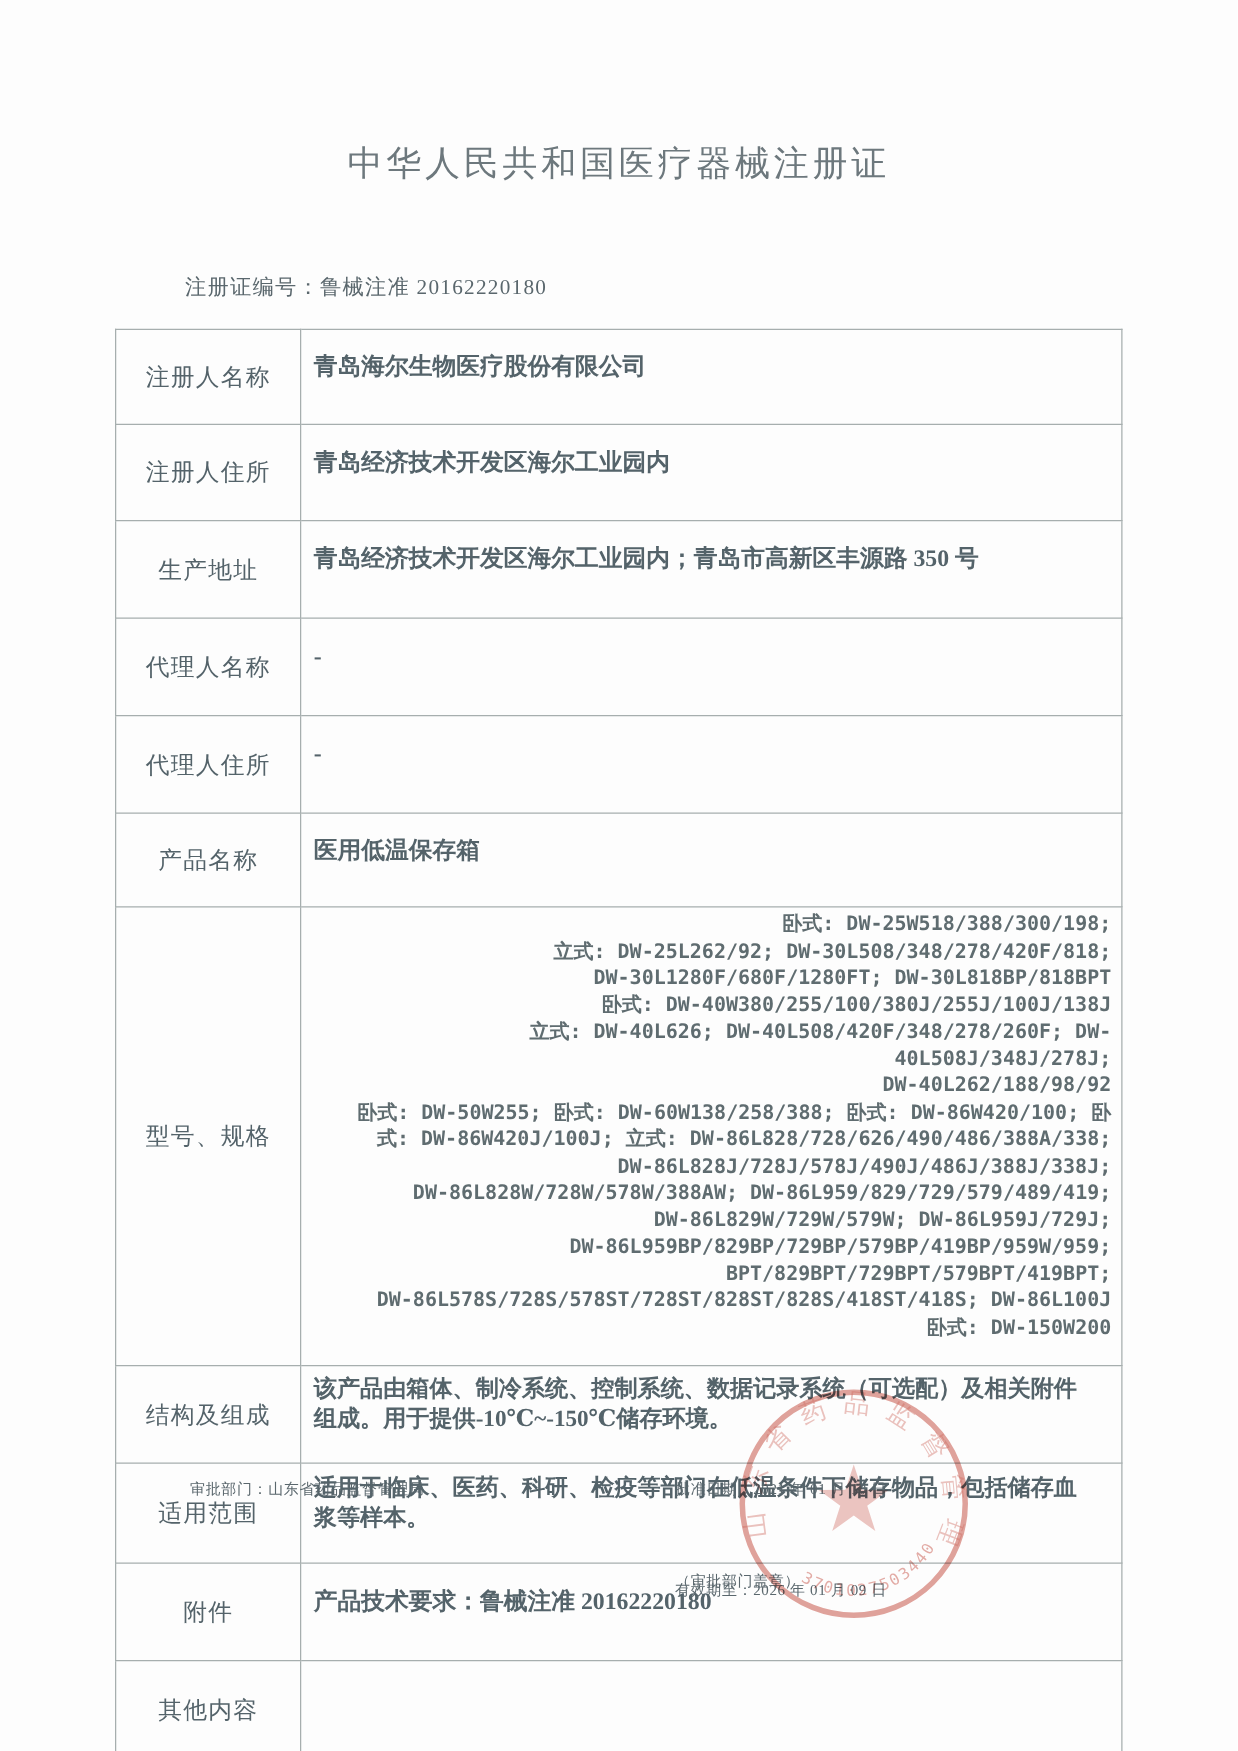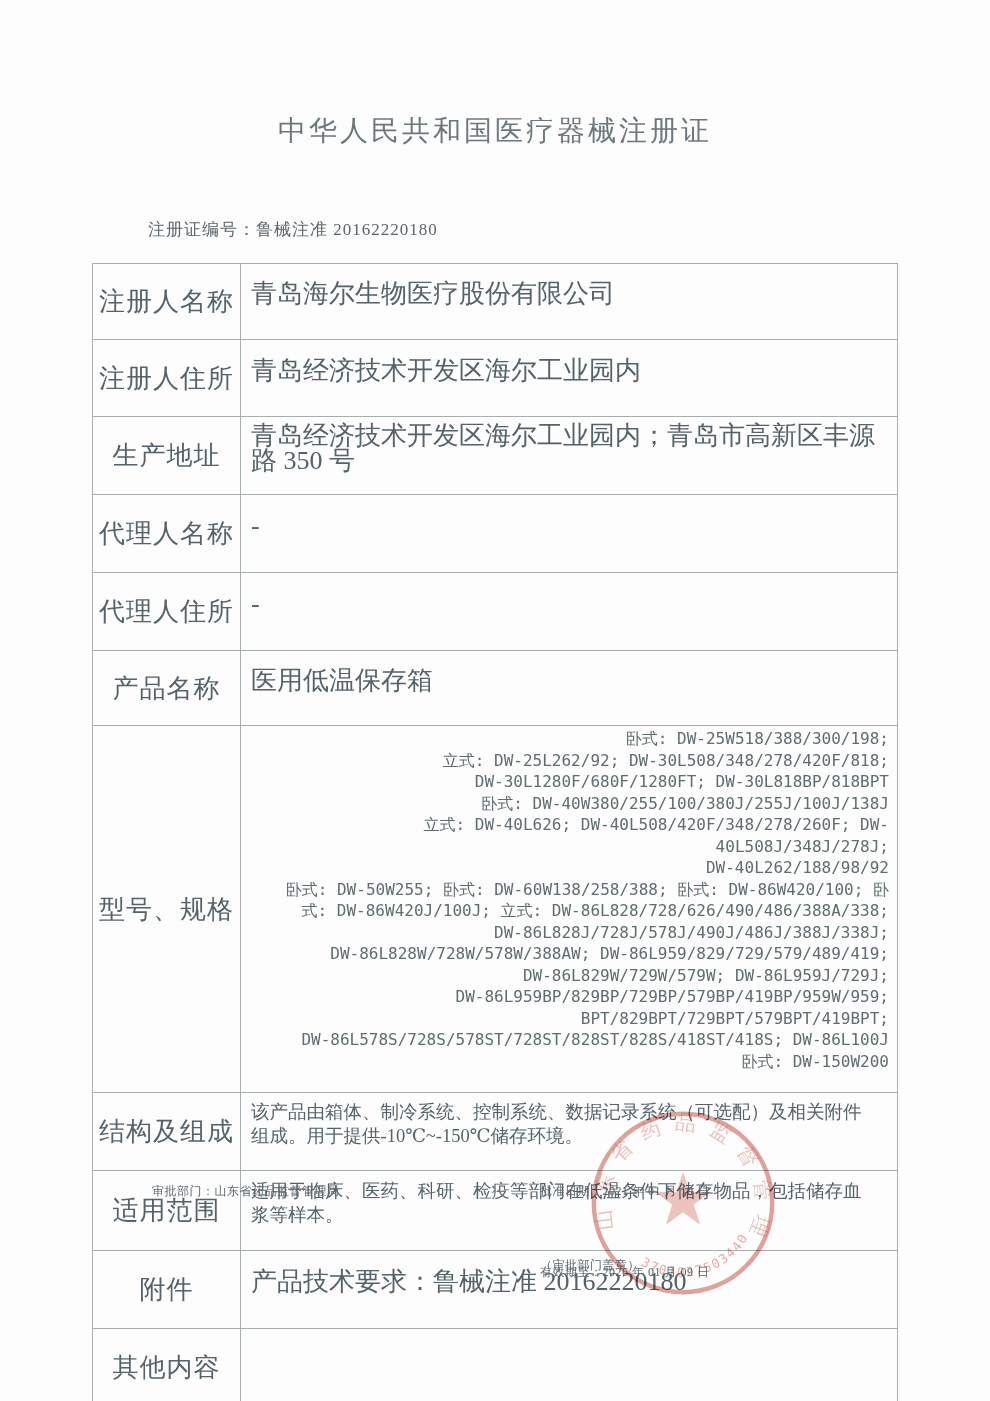--- a/index.html
+++ b/index.html
@@ -24,35 +24,36 @@
     color:#5a676d;
   }
   table.cert{
     position:absolute;left:92px;top:263px;
     width:806px;
     border-collapse:collapse;
     table-layout:fixed;
   }
   table.cert td{
     border:1px solid #a6aeae;
-    font-size:26px;
+    font-size:19px;
     color:#54636a;
     vertical-align:middle;
   }
   td.lbl{
     width:139px;
     text-align:center;
     letter-spacing:1px;
     padding:0 4px;
   }
   td.val{
     padding:4px 8px 20px 10px;
     white-space:pre-line;
     line-height:25px;
     overflow:hidden;
+    font-weight:bold;
   }
   
   tr.r1 td{height:51px}
   tr.r2 td{height:52px}
   tr.r3 td{height:53px}
   tr.r4 td{height:53px}
   tr.r5 td{height:53px}
   tr.r6 td{height:50px}
   tr.r7 td{height:325px}
   tr.r8 td{height:53px}

